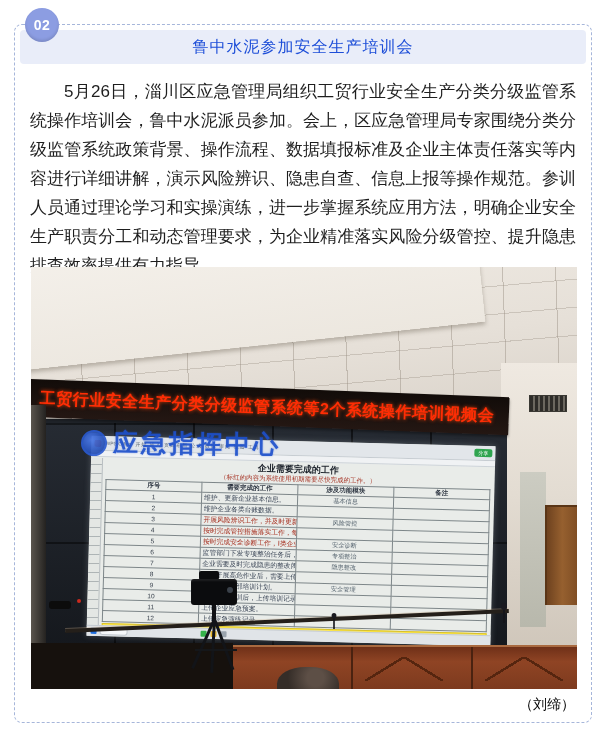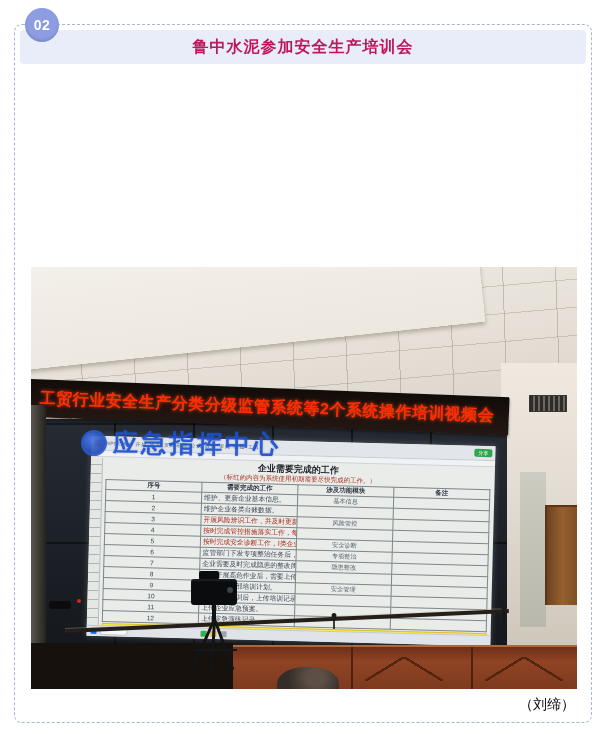--- a/index.html
+++ b/index.html
@@ -1,20 +1,20 @@
 <!DOCTYPE html>
 <html><head>
 <meta charset="utf-8">
 <style>
   html,body{margin:0;padding:0;}
   body{width:606px;height:734px;background:#ffffff;font-family:"Liberation Sans",sans-serif;position:relative;overflow:hidden;}
   .card{position:absolute;left:14px;top:24px;width:576px;height:697px;border:1px dashed #a6b6da;border-radius:8px;background:#fff;}
   .badge{position:absolute;left:10px;top:-17px;width:34px;height:34px;border-radius:50%;background:#8c9de2;color:#fff;font-weight:bold;font-size:14px;display:flex;align-items:center;justify-content:center;letter-spacing:.5px;box-shadow:inset 0 -2px 3px rgba(0,0,0,.12);}
   .header{margin:5px;background:#e9edf9;border-radius:4px;height:34px;display:flex;align-items:center;justify-content:center;}
-  .title{color:#be185d;font-size:16px;font-weight:bold;letter-spacing:1px;}
+  .title{color:#1d4ed8;font-size:16px;font-weight:normal;letter-spacing:1px;}
   .body-text{margin:13px 15px 0 15px;font-size:17px;line-height:29px;color:#1e1e1e;text-align:justify;text-indent:2em;}
   .caption{position:absolute;right:16px;top:671px;font-size:14px;color:#000000;}
 
   
   .photo{position:absolute;left:16px;top:242px;width:546px;height:422px;overflow:hidden;background:#20242a;}
   .ceiling{position:absolute;left:0;top:0;width:100%;height:152px;z-index:1;
     background:
       repeating-linear-gradient(88deg,rgba(150,140,128,0) 0 52px,rgba(150,140,128,.45) 52px 53px),
       repeating-linear-gradient(-5deg,rgba(150,140,128,0) 0 27px,rgba(150,140,128,.35) 27px 28px),
       linear-gradient(172deg,#efeae3 0%,#e6e0d8 55%,#d9d2c9 100%);}
@@ -95,20 +95,21 @@
   .red-dot{position:absolute;left:46px;top:332px;width:4px;height:4px;border-radius:50%;background:#cc2a1e;z-index:11;}
 </style>
 </head>
 <body>
 
 <div class="card">
   <div class="badge">02</div>
   <div class="header">
     <span class="title">鲁中水泥参加安全生产培训会</span>
   </div>
+  <p class="body-text">5月26日，淄川区应急管理局组织工贸行业安全生产分类分级监管系统操作培训会，鲁中水泥派员参加。会上，区应急管理局专家围绕分类分级监管系统政策背景、操作流程、数据填报标准及企业主体责任落实等内容进行详细讲解，演示风险辨识、隐患自查、信息上报等操作规范。参训人员通过理论学习和实操演练，进一步掌握系统应用方法，明确企业安全生产职责分工和动态管理要求，为企业精准落实风险分级管控、提升隐患排查效率提供有力指导。</p>
 
   <div class="photo">
     <div class="ceiling"></div>
     <div class="soffit"></div>
     <div class="wall-right"></div>
     <div class="vent"></div>
     <div class="wall-panel"></div>
     <div class="door"></div>
     <div class="pillar"></div>
 

